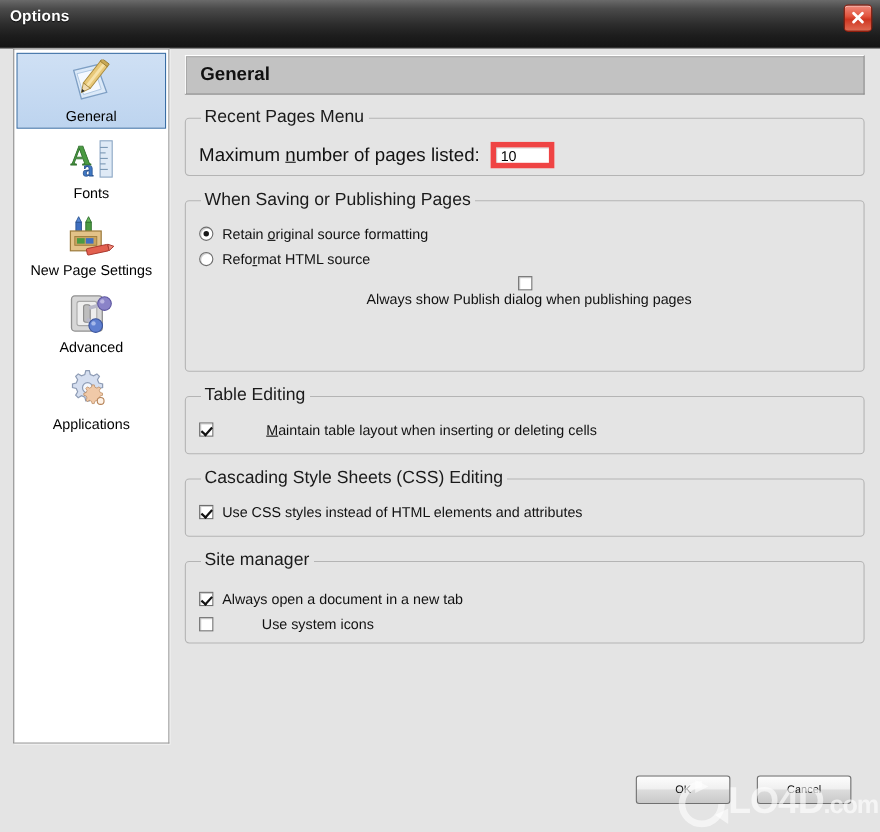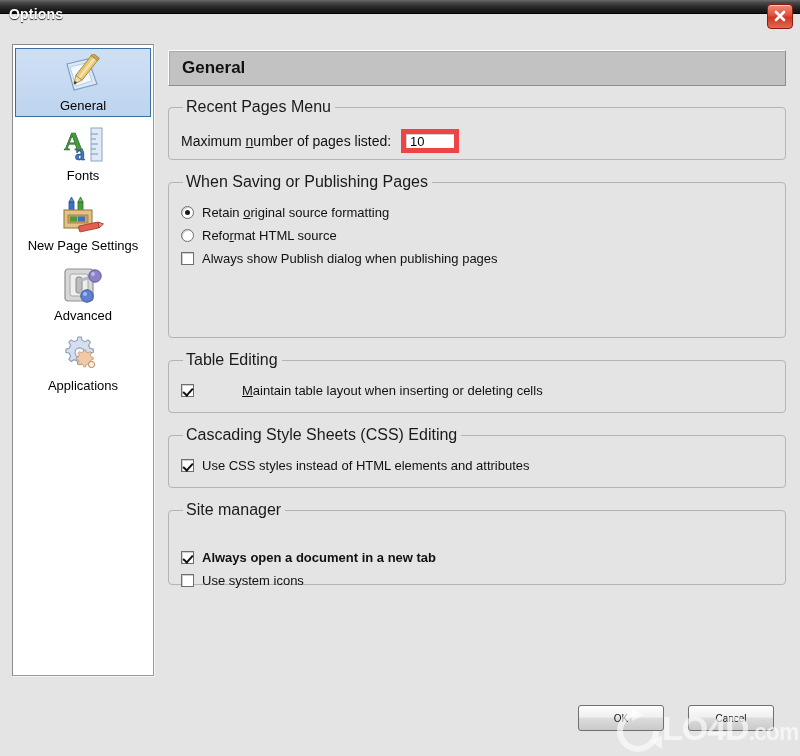--- a/index.html
+++ b/index.html
@@ -13,21 +13,21 @@
   #app {
     position: relative;
     width: 800px; height: 756px;
     background: #e4e4e4;
   }
 
   
   .titlebar {
     position: absolute;
     left: 0; top: 0;
-    width: 800px; height: 14px;
+    width: 800px; height: 44px;
     background: linear-gradient(to bottom,
         #6a6a6a 0%, #4b4b4b 18%, #2c2c2c 52%, #1d1d1d 75%, #141414 100%);
     border-bottom: 1px solid #000;
     box-sizing: border-box;
   }
   .titlebar-text {
     position: absolute;
     left: 9px; top: 6px;
     font-size: 14px;
     font-weight: bold;
@@ -121,21 +121,21 @@
   }
   fieldset.group > legend {
     font-size: 16px;
     color: #1a1a1a;
     padding: 0 4px 0 3px;
     margin-left: 2px;
   }
 
   .row { display: flex; align-items: center; }
 
-  .field-label { font-size: 14px; color: #111; }
+  .field-label { font-size: 17px; color: #111; }
 
   .text-input {
     width: 58px; height: 24px;
     background: #fff;
     border: 5px solid #ef4444;
     box-shadow: inset 1px 1px 0 #d2d2d2;
     box-sizing: border-box;
     font-family: "Liberation Sans", sans-serif;
     font-size: 13px;
     color: #000;
@@ -367,21 +367,21 @@
         <span class="radio checked"></span>
         <span class="opt-label"><span>Retain </span><u>o</u><span>riginal source formatting</span></span>
       </div>
 
       <div class="opt-row" style="margin-top:8px;">
         <span class="radio"></span>
         <span class="opt-label"><span>Refo</span><u>r</u><span>mat HTML source</span></span>
       </div>
 
 
-      <div class="opt-row" style="margin-top:8px;">
+      <div class="opt-row" style="margin-top:8px;flex-direction:column;">
         <span class="checkbox"></span>
         <span class="opt-label">Always show Publish dialog when publishing pages</span>
       </div>
     </fieldset>
 
     <fieldset class="group" style="margin-top:13px;height:62px;">
       <legend>Table Editing</legend>
       <div class="opt-row" style="margin-top:8px;gap:40px;">
         <span class="checkbox checked"></span>
         <span class="opt-label"><u>M</u><span>aintain table layout when inserting or deleting cells</span></span>
@@ -391,25 +391,25 @@
     <fieldset class="group" style="margin-top:13px;height:62px;">
       <legend>Cascading Style Sheets (CSS) Editing</legend>
       <div class="opt-row" style="margin-top:8px;">
         <span class="checkbox checked"></span>
         <span class="opt-label">Use CSS styles instead of HTML elements and attributes</span>
       </div>
     </fieldset>
 
     <fieldset class="group" style="margin-top:13px;height:84px;">
       <legend>Site manager</legend>
-      <div class="opt-row" style="margin-top:25px;font-weight:bold;">
+      <div class="opt-row" style="margin-top:12px;">
         <span class="checkbox checked"></span>
         <span class="opt-label">Always open a document in a new tab</span>
       </div>
-      <div class="opt-row" style="margin-top:8px;">
+      <div class="opt-row" style="margin-top:8px;gap:36px;">
         <span class="checkbox"></span>
         <span class="opt-label">Use system icons</span>
       </div>
     </fieldset>
 
   </div>
 
   <div class="footer">
     <div class="btn" id="ok-button">OK</div>
     <div class="btn" id="cancel-button">Cancel</div>

